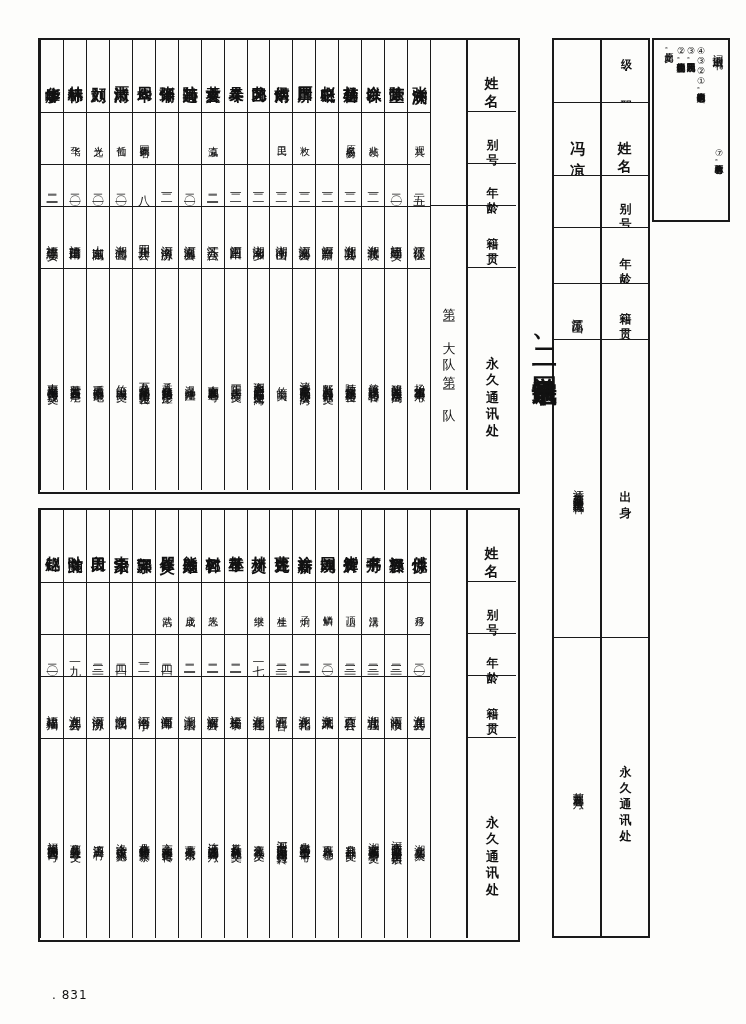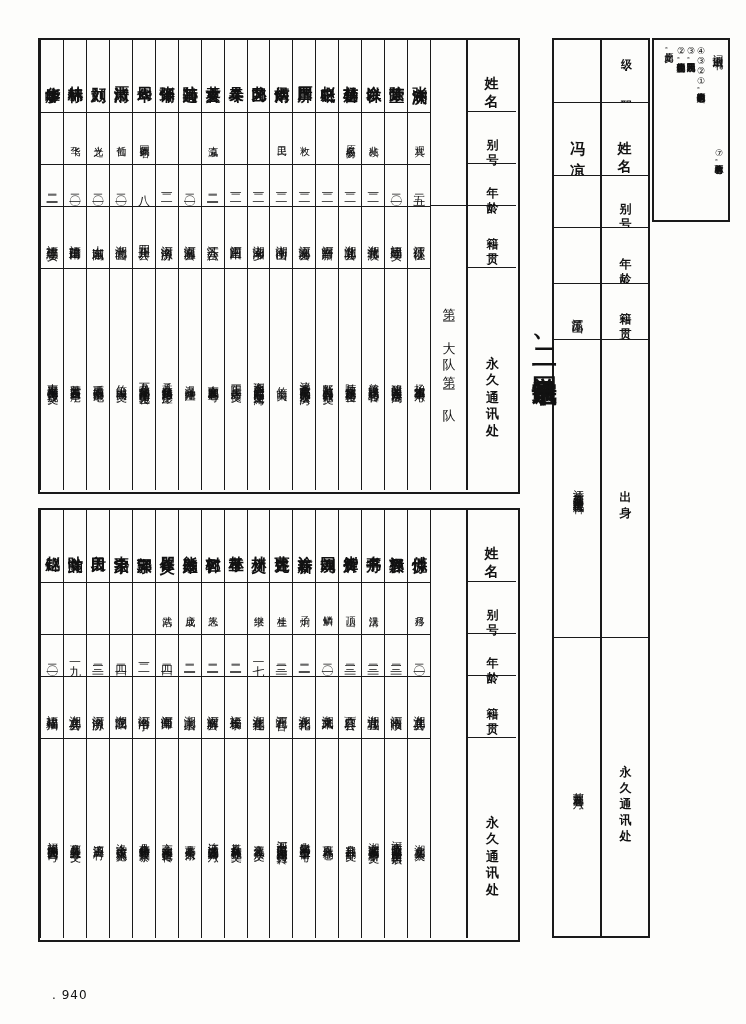--- a/index.html
+++ b/index.html
@@ -722,14 +722,14 @@
         </div>
         <div class="cell" style="height: 62px; border-top: 1px solid rgb(26, 26, 26);">
           <span class="v" style="font-size: 12px; line-height: 1.02;">福建福州</span>
         </div>
         <div class="cell" style="height: 200px; border-top: 1px solid rgb(26, 26, 26);">
           <span class="v" style="font-size: 11px; line-height: 1.02;">福州城内井大街一四四号</span>
         </div>
       </div>
     </div>
 
-  <div class="page-num">. 940</div>
+  <div class="page-num">. 831</div>
 </div>
 
 </body></html>

